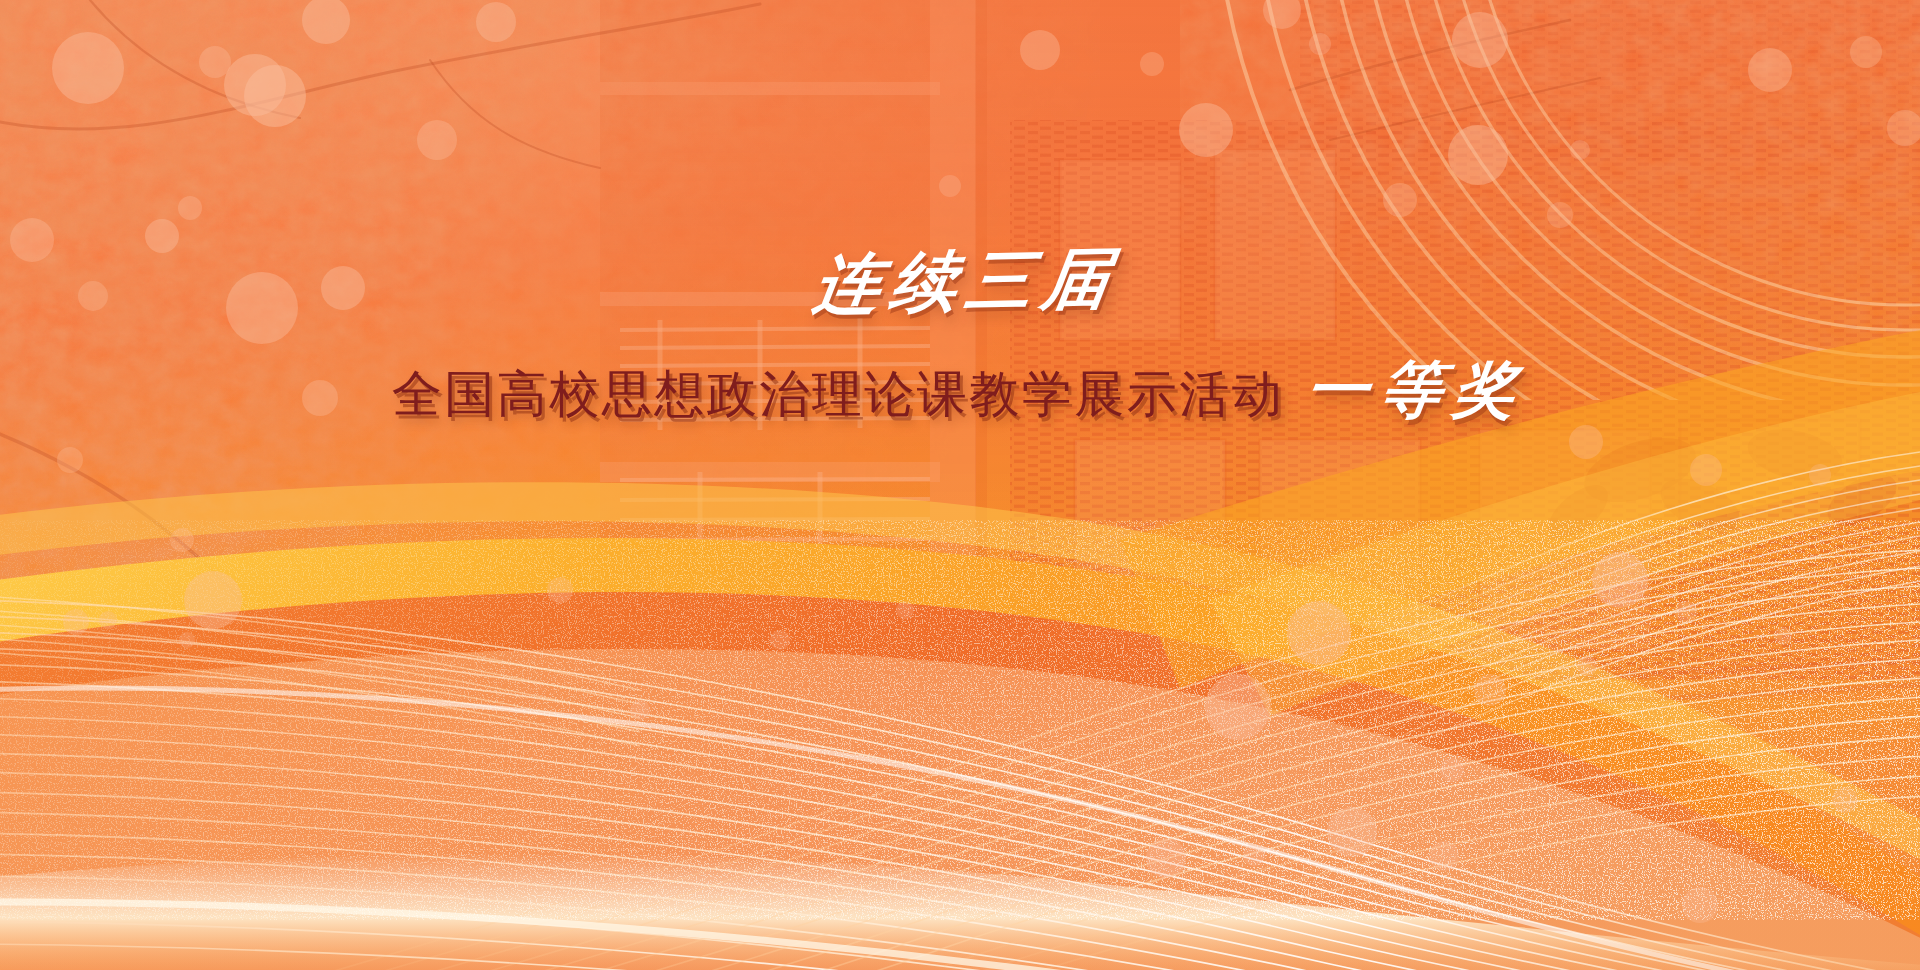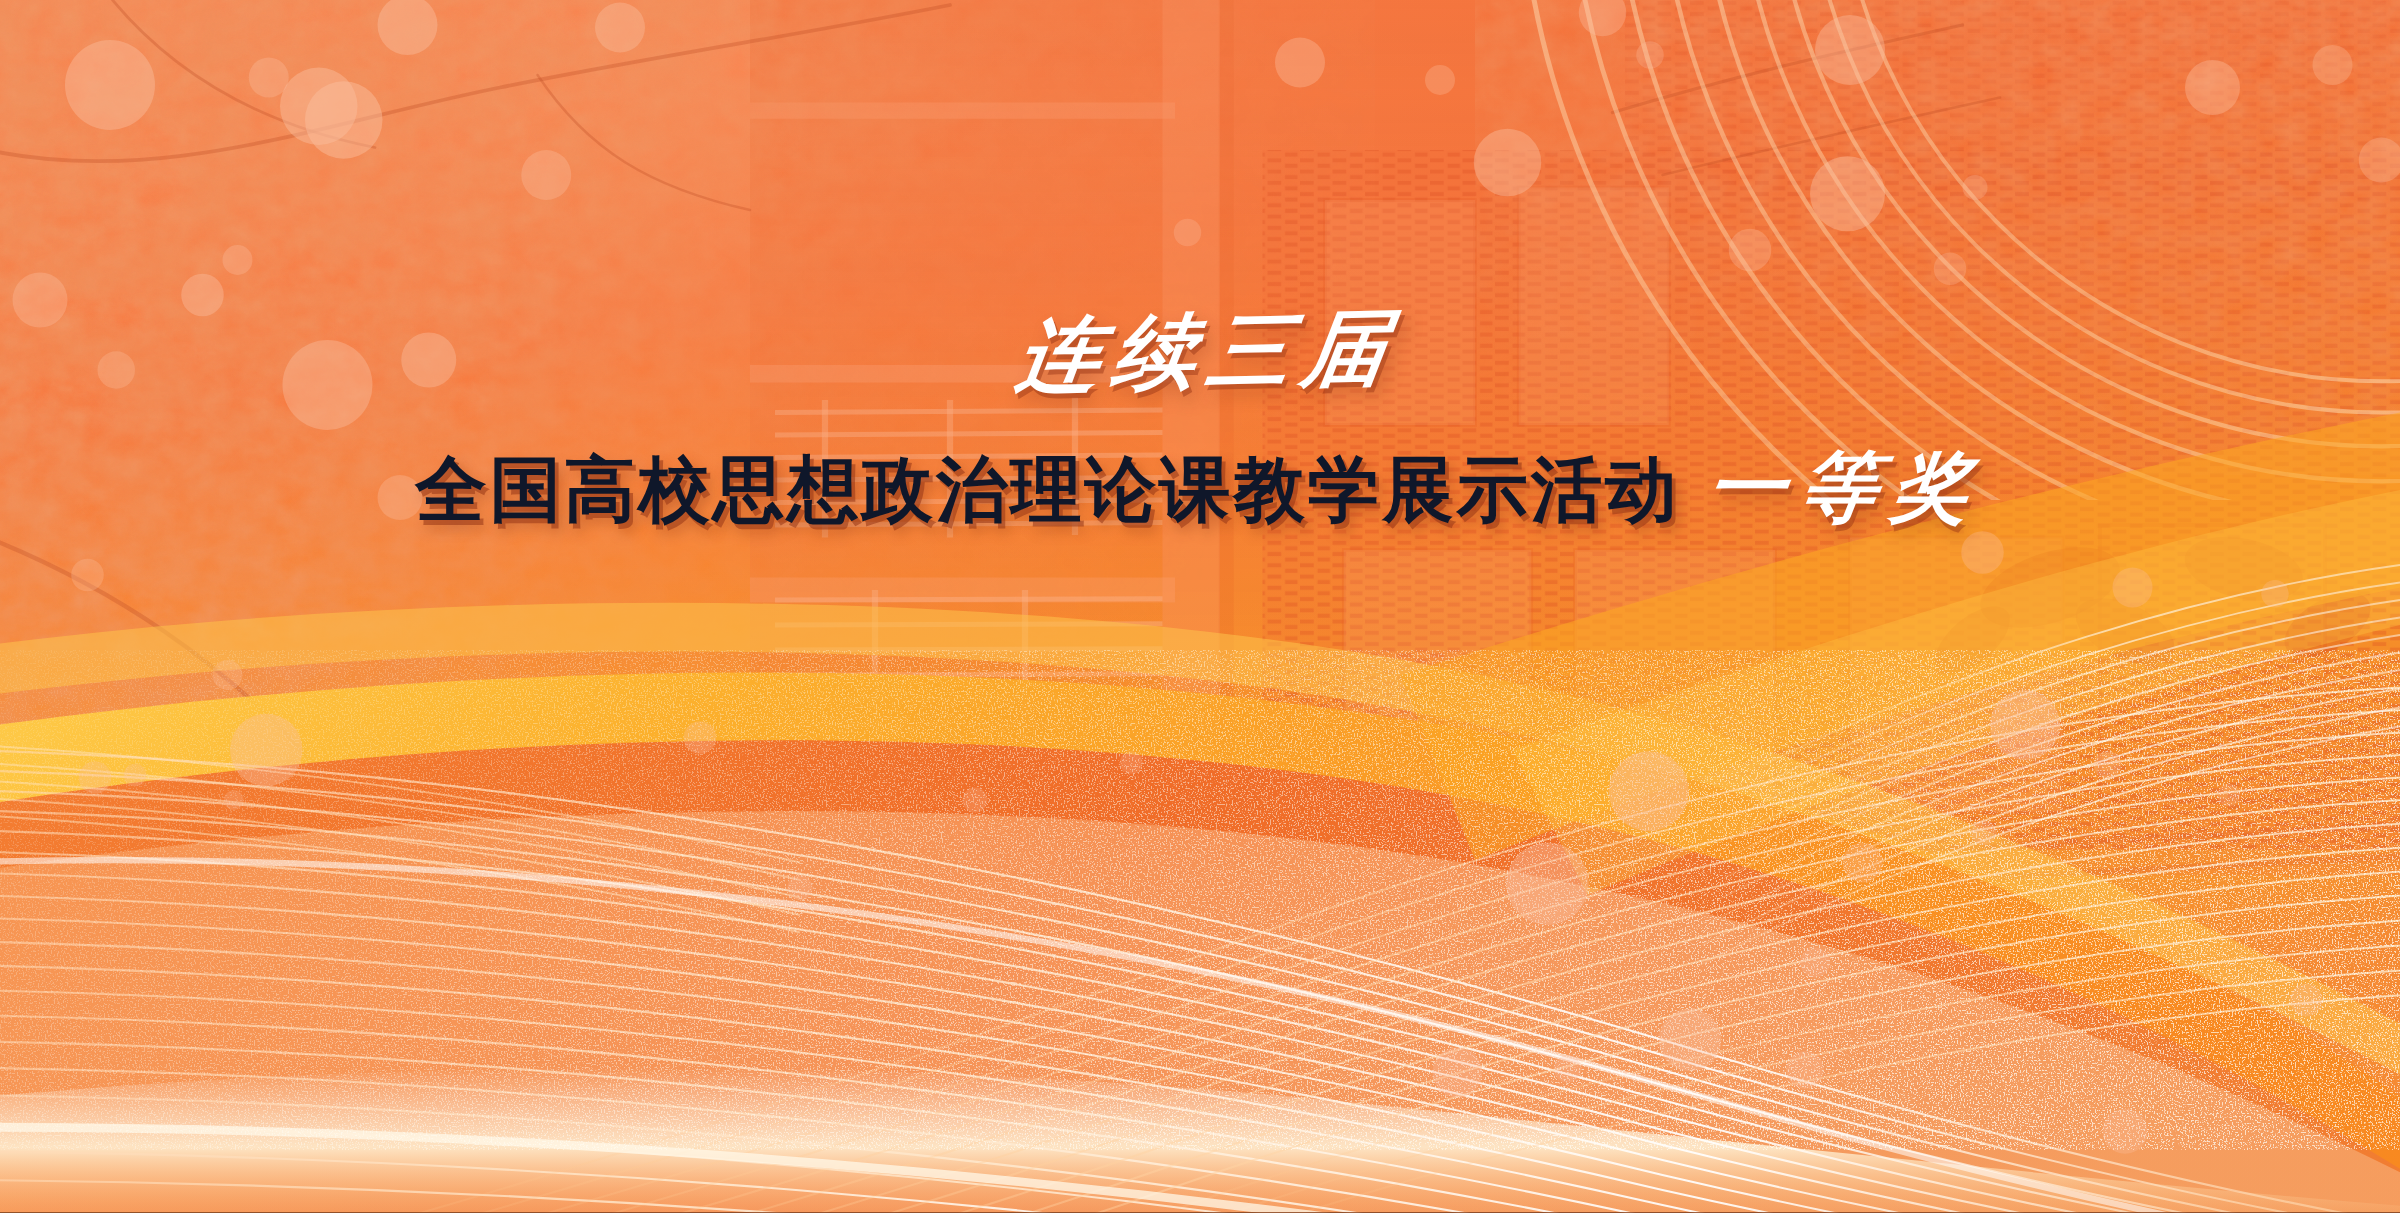--- a/index.html
+++ b/index.html
@@ -48,24 +48,24 @@
   #main-title-line {
     margin-top: 34px;
     white-space: nowrap;
     display: flex;
     align-items: baseline;
     justify-content: center;
     gap: 22px;
   }
   #main-title-text {
     font-family: "Liberation Sans", sans-serif;
-    font-weight: bold;
-    font-size: 57px;
+    font-weight: normal;
+    font-size: 50px;
     letter-spacing: 2.5px;
-    color: #0f172a;
+    color: #7f1d1d;
     text-shadow:
         3px 4px 0 rgba(152,54,22,0.55),
         5px 7px 10px rgba(120,40,12,0.35);
   }
   #award-text {
     font-family: "DejaVu Serif", serif;
     font-style: italic;
     font-weight: bold;
     font-size: 62px;
     letter-spacing: 12px;

